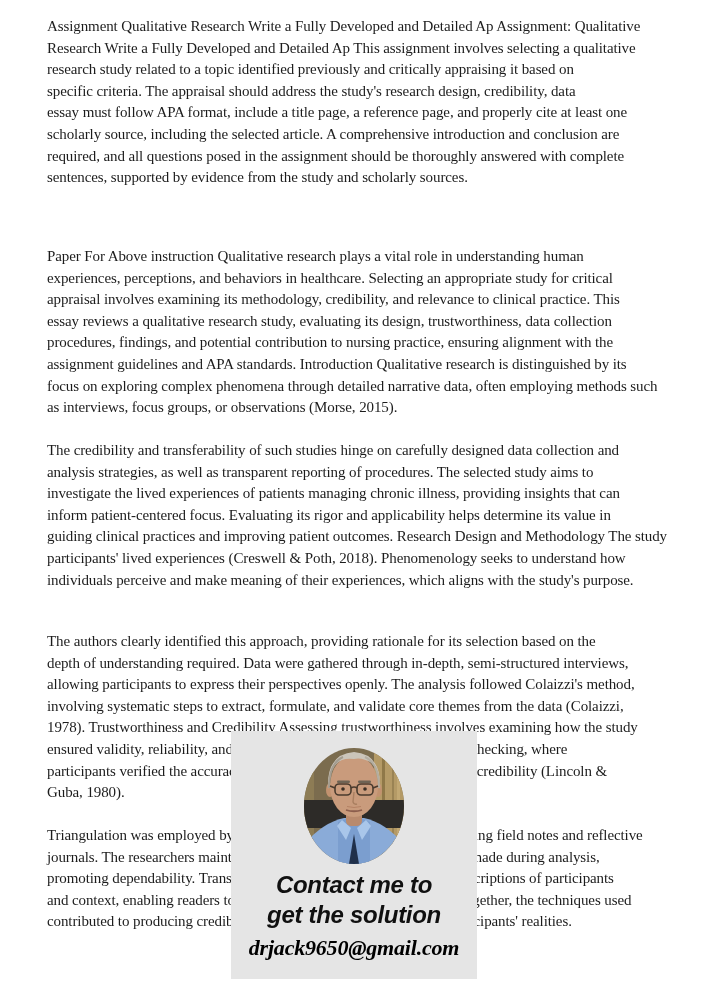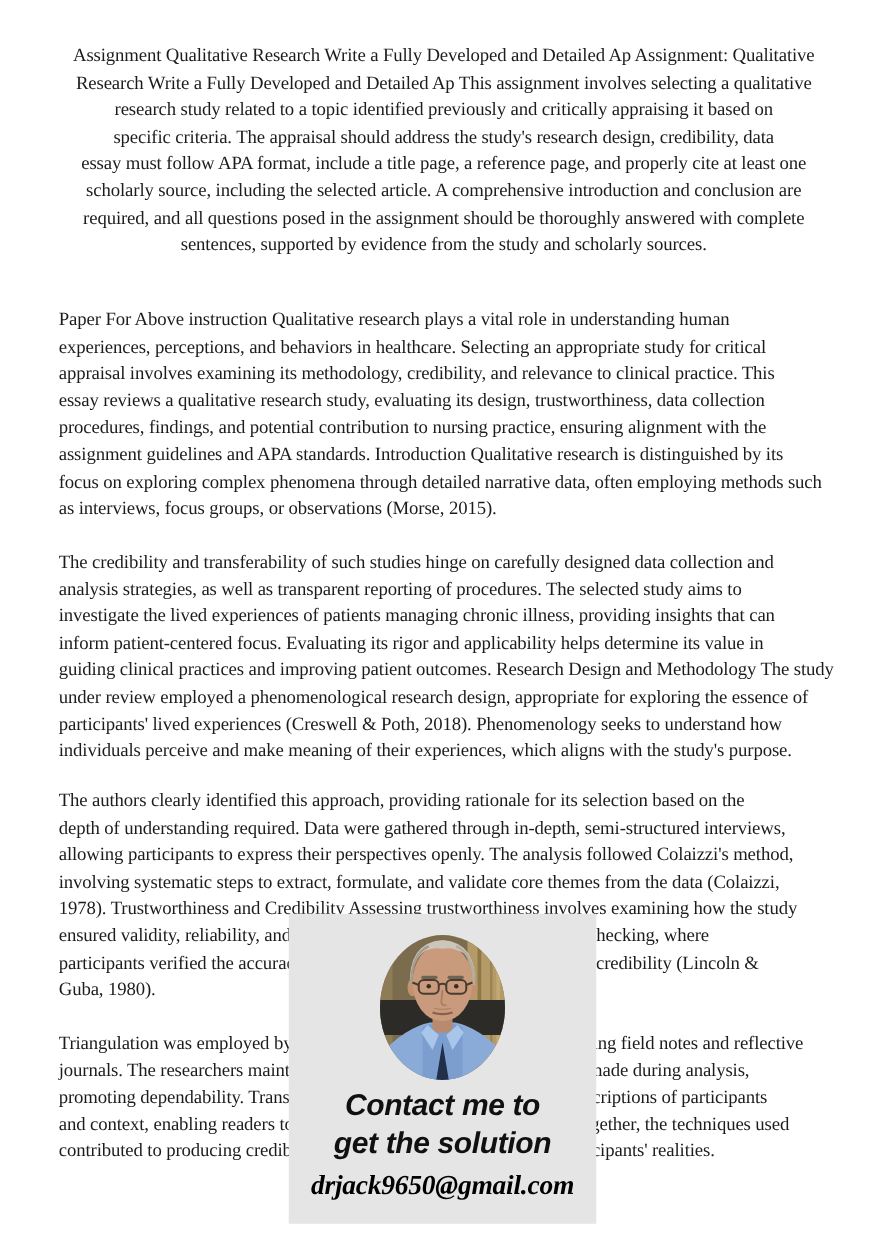--- a/index.html
+++ b/index.html
@@ -7,21 +7,21 @@
     width:708px;height:1000px;position:relative;overflow:hidden;
     background:#ffffff;
     font-family:"Liberation Serif","DejaVu Serif",serif;
   }
   #doc{position:absolute;inset:0;}
   .para{
     position:absolute;left:47px;width:616px;
     font-size:15px;line-height:21.6px;color:#1c1c1c;
     white-space:nowrap;letter-spacing:-0.1px;
   }
-  .para:nth-child(1){top:35px;text-align:center;}
+  .para:nth-child(1){top:16px;}
   .para:nth-child(2){top:246px;}
   .para:nth-child(3){top:440px;}
   .para:nth-child(4){top:631px;}
   .para:nth-child(5){top:825px;}
   .line{height:21.6px;}
 
   .ad-box{
     position:absolute;left:231px;top:731px;width:246px;height:248px;
     display:flex;flex-direction:column;align-items:center;
     box-sizing:border-box;
@@ -66,21 +66,20 @@
       <div class="line">assignment guidelines and APA standards. Introduction Qualitative research is distinguished by its</div>
       <div class="line">focus on exploring complex phenomena through detailed narrative data, often employing methods such</div>
       <div class="line">as interviews, focus groups, or observations (Morse, 2015).</div>
     </div>
     <div class="para">
       <div class="line">The credibility and transferability of such studies hinge on carefully designed data collection and</div>
       <div class="line">analysis strategies, as well as transparent reporting of procedures. The selected study aims to</div>
       <div class="line">investigate the lived experiences of patients managing chronic illness, providing insights that can</div>
       <div class="line">inform patient-centered focus. Evaluating its rigor and applicability helps determine its value in</div>
       <div class="line">guiding clinical practices and improving patient outcomes. Research Design and Methodology The study</div>
-      <div class="line">under review employed a phenomenological research design, appropriate for exploring the essence of</div>
       <div class="line">participants' lived experiences (Creswell &amp; Poth, 2018). Phenomenology seeks to understand how</div>
       <div class="line">individuals perceive and make meaning of their experiences, which aligns with the study's purpose.</div>
     </div>
     <div class="para">
       <div class="line">The authors clearly identified this approach, providing rationale for its selection based on the</div>
       <div class="line">depth of understanding required. Data were gathered through in-depth, semi-structured interviews,</div>
       <div class="line">allowing participants to express their perspectives openly. The analysis followed Colaizzi's method,</div>
       <div class="line">involving systematic steps to extract, formulate, and validate core themes from the data (Colaizzi,</div>
       <div class="line">1978). Trustworthiness and Credibility Assessing trustworthiness involves examining how the study</div>
       <div class="line">ensured validity, reliability, and transferability. The study used member checking, where</div>

